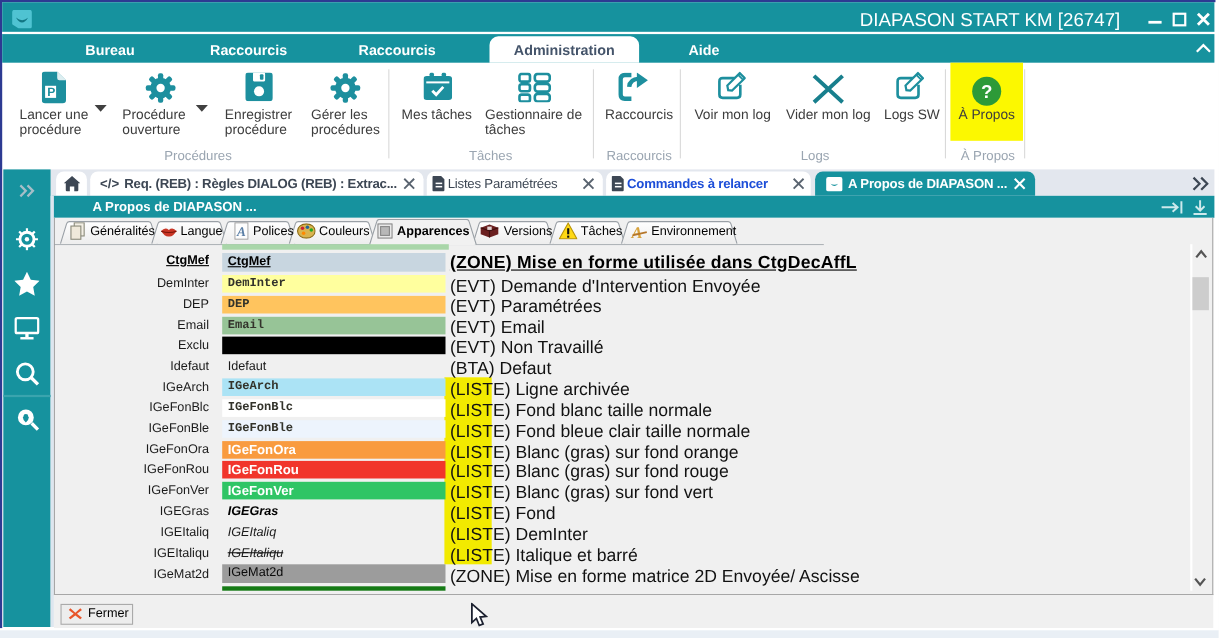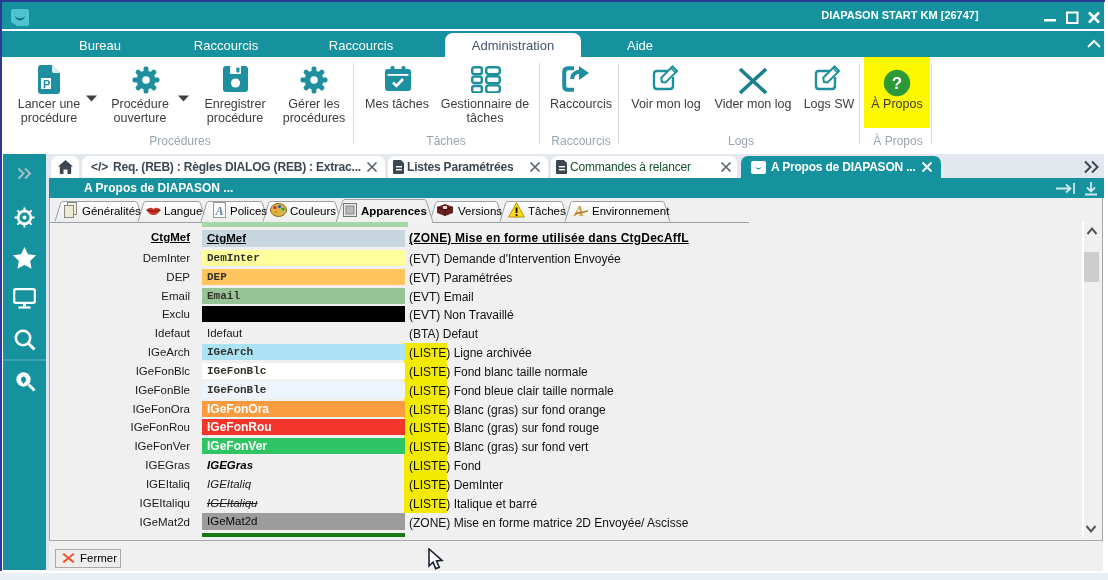--- a/index.html
+++ b/index.html
@@ -1,41 +1,41 @@
 <!DOCTYPE html>
 <html><head><meta charset="utf-8"><style>
 *{margin:0;padding:0;box-sizing:border-box}
 html,body{width:1108px;height:580px}
 body{position:relative;font-family:"Liberation Sans",sans-serif;background:#fff;overflow:hidden}
 .abs{position:absolute}
 .teal{background:#16929E}
-.lbl{position:absolute;font-size:12.5px;color:#3d3d3d;text-align:center;line-height:14px;white-space:nowrap}
+.lbl{position:absolute;font-size:12.5px;color:#3d3d3d;text-align:left;line-height:14px;white-space:nowrap}
 .glbl{position:absolute;font-size:12px;color:#9aa5b1;text-align:center;white-space:nowrap}
 .vsep{position:absolute;width:1px;background:#d9d9d9;top:63px;height:81px}
-.mitem{position:absolute;top:38px;font-size:13px;font-weight:normal;color:#fff;white-space:nowrap;transform:translateX(-50%)}
+.mitem{position:absolute;top:38px;font-size:13px;font-weight:bold;color:#fff;white-space:nowrap;transform:translateX(-50%)}
 .dtab{position:absolute;top:156px;height:22px;background:#fff;border-radius:7px 7px 0 0;font-size:13px;font-weight:600;color:#3a4654;white-space:nowrap}
 .ptx{position:absolute;font-size:11.5px;color:#000;top:205px;white-space:nowrap}
 .row1{position:absolute;font-size:11.5px;color:#1a1a1a;white-space:nowrap;text-align:right;width:135px;left:55px}
 .cell{position:absolute;left:202px;width:203px;height:16px;font-size:11px;line-height:16px;white-space:nowrap;overflow:hidden;padding-left:5px}
 .mono{font-family:"Liberation Mono",monospace;font-weight:bold;color:#33332b;font-size:11px;letter-spacing:0px}
-.desc{position:absolute;left:409px;font-size:12px;color:#111;white-space:nowrap}
+.desc{position:absolute;left:409px;font-size:16px;color:#111;white-space:nowrap}
 </style></head>
 <body>
 
 <div class="abs" style="left:0;top:0;width:1106px;height:2px;background:#2d3a92"></div>
 <div class="abs" style="left:0;top:0;width:2px;height:572px;background:#2d3a92"></div>
 <div class="abs" style="left:1105px;top:0;width:3px;height:580px;background:#fff"></div>
 
 <div class="abs teal" style="left:2px;top:2px;width:1102px;height:27px"></div>
 
 <svg class="abs" style="left:11px;top:9px" width="18" height="17" viewBox="0 0 18 17">
   <path d="M2 0 h14 q2 0 2 2 v13 q0 2 -2 2 h-10 l-6 -4 v-11 q0-2 2-2z" fill="#4fc3d2"></path>
   <path d="M3.5 7 q5.5 4.5 11 0.2 q-2.6 4.3 -5.5 4.3 q-2.9 0 -5.5 -4.5z" fill="#117684"></path>
 </svg>
-<div class="abs" style="left:900px;top:9px;transform:translateX(-50%);font-size:11px;font-weight:bold;color:#fff;white-space:nowrap">DIAPASON START KM [26747]</div>
+<div class="abs" style="left:900px;top:9px;transform:translateX(-50%);font-size:17px;font-weight:normal;color:#fff;white-space:nowrap">DIAPASON START KM [26747]</div>
 <svg class="abs" style="left:1042px;top:11px" width="62" height="14" viewBox="0 0 62 14">
   <rect x="2" y="8" width="12" height="2.5" fill="#fff"></rect>
   <rect x="25" y="1.5" width="10.5" height="10.5" fill="none" stroke="#fff" stroke-width="2"></rect>
   <path d="M47 1.5 L57 11.5 M57 1.5 L47 11.5" stroke="#fff" stroke-width="2.6"></path>
 </svg>
 
 <div class="abs" style="left:2px;top:29px;width:1102px;height:2px;background:#fff"></div>
 
 <div class="abs teal" style="left:2px;top:31px;width:1102px;height:26px"></div>
 <div class="abs" style="left:445px;top:33px;width:136px;height:24px;background:#fff;border-radius:8px 8px 0 0"></div>
@@ -173,30 +173,30 @@
 <div class="abs" style="left:91px;top:160px;font-size:12px;font-weight:600;color:#3d4754;white-space:nowrap">&lt;/&gt;</div>
 <div class="abs" style="left:113px;top:160px;font-size:12px;letter-spacing:-0.2px;font-weight:600;color:#3d4754;white-space:nowrap">Req. (REB) : Règles DIALOG (REB) : Extrac...</div>
 <svg class="abs" style="left:366px;top:161px" width="12" height="12" viewBox="0 0 12 12">
     <path d="M1.5 1.5 L10.5 10.5 M10.5 1.5 L1.5 10.5" stroke="#5a6470" stroke-width="1.7"></path>
   </svg>
 <svg class="abs" style="left:393px;top:160px" width="12" height="14" viewBox="0 0 12 14">
   <path d="M1 0 h7 l3 3 v10 q0 1 -1 1 h-9 q-1 0 -1 -1 v-12 q0 -1 1 -1z" fill="#3d4754"></path>
   <rect x="3" y="6" width="6" height="1.4" fill="#fff"></rect>
     <rect x="3" y="9" width="6" height="1.4" fill="#fff"></rect>
 </svg>
-<div class="abs" style="left:407px;top:160px;font-size:12px;letter-spacing:-0.2px;font-weight:700;color:#3d4754;white-space:nowrap">Listes Paramétrées</div>
+<div class="abs" style="left:407px;top:160px;font-size:12px;letter-spacing:-0.2px;font-weight:400;color:#3d4754;white-space:nowrap">Listes Paramétrées</div>
 <svg class="abs" style="left:529px;top:161px" width="12" height="12" viewBox="0 0 12 12">
     <path d="M1.5 1.5 L10.5 10.5 M10.5 1.5 L1.5 10.5" stroke="#5a6470" stroke-width="1.7"></path>
   </svg>
 <svg class="abs" style="left:556px;top:160px" width="12" height="14" viewBox="0 0 12 14">
   <path d="M1 0 h7 l3 3 v10 q0 1 -1 1 h-9 q-1 0 -1 -1 v-12 q0 -1 1 -1z" fill="#3d4754"></path>
   <rect x="3" y="6" width="6" height="1.4" fill="#fff"></rect>
     <rect x="3" y="9" width="6" height="1.4" fill="#fff"></rect>
 </svg>
-<div class="abs" style="left:570px;top:160px;font-size:12px;letter-spacing:-0.2px;font-weight:400;color:#14532d;white-space:nowrap">Commandes à relancer</div>
+<div class="abs" style="left:570px;top:160px;font-size:12px;letter-spacing:-0.2px;font-weight:700;color:#1d4ed8;white-space:nowrap">Commandes à relancer</div>
 <svg class="abs" style="left:720px;top:161px" width="12" height="12" viewBox="0 0 12 12">
     <path d="M1.5 1.5 L10.5 10.5 M10.5 1.5 L1.5 10.5" stroke="#5a6470" stroke-width="1.7"></path>
   </svg>
 <svg class="abs" style="left:751px;top:161px" width="15" height="13" viewBox="0 0 15 13">
   <path d="M2 0 h11 q2 0 2 2 v9 q0 2 -2 2 h-11 q-2 0 -2 -2 v-9 q0 -2 2 -2z" fill="#fff"></path>
   <path d="M4 6 q3.5 2 7 0 q-2 2.2 -3.5 2.2 q-1.5 0 -3.5 -2.2z" fill="#16929E"></path>
 </svg>
 <div class="abs" style="left:771px;top:160px;font-size:12px;letter-spacing:-0.2px;font-weight:600;color:#fff;white-space:nowrap">A Propos de DIAPASON ...</div>
 <svg class="abs" style="left:921px;top:161px" width="12" height="12" viewBox="0 0 12 12">
     <path d="M1.5 1.5 L10.5 10.5 M10.5 1.5 L1.5 10.5" stroke="#fff" stroke-width="1.9"></path>

